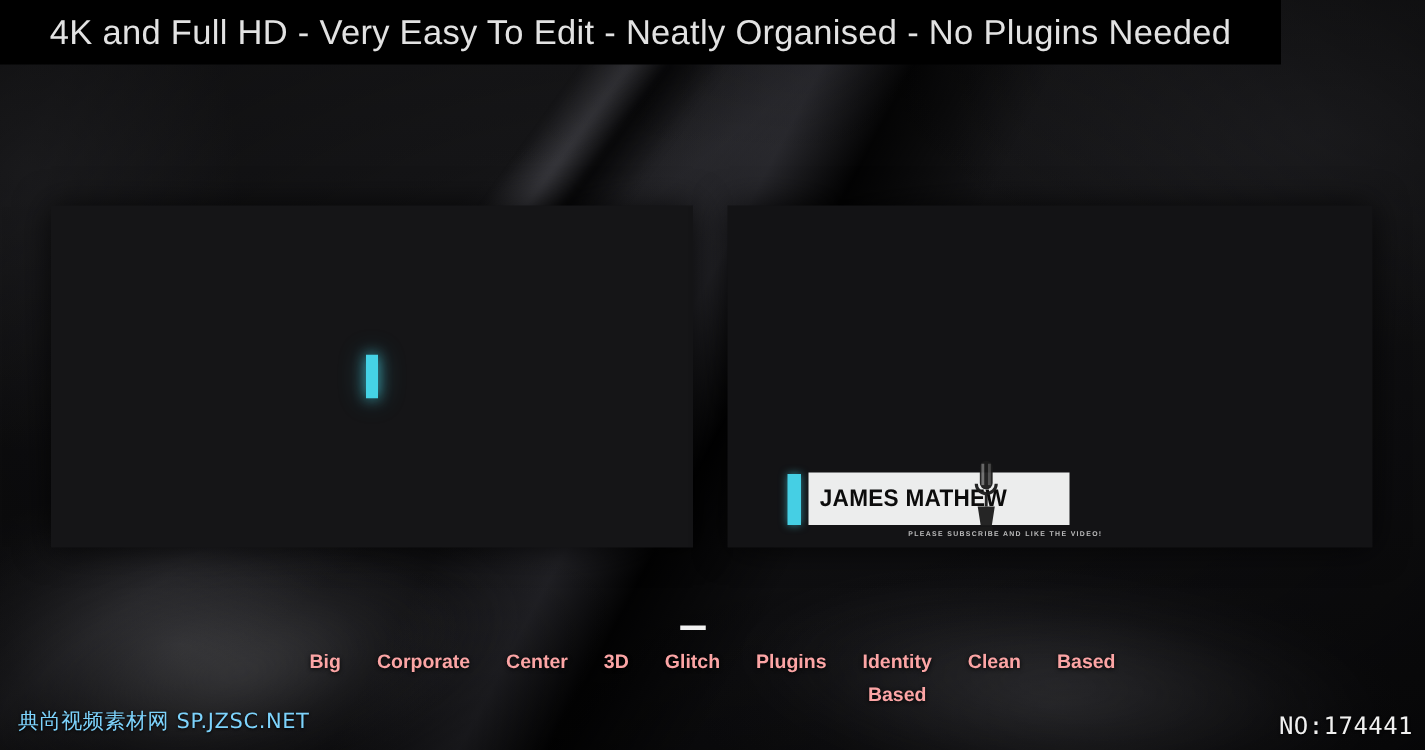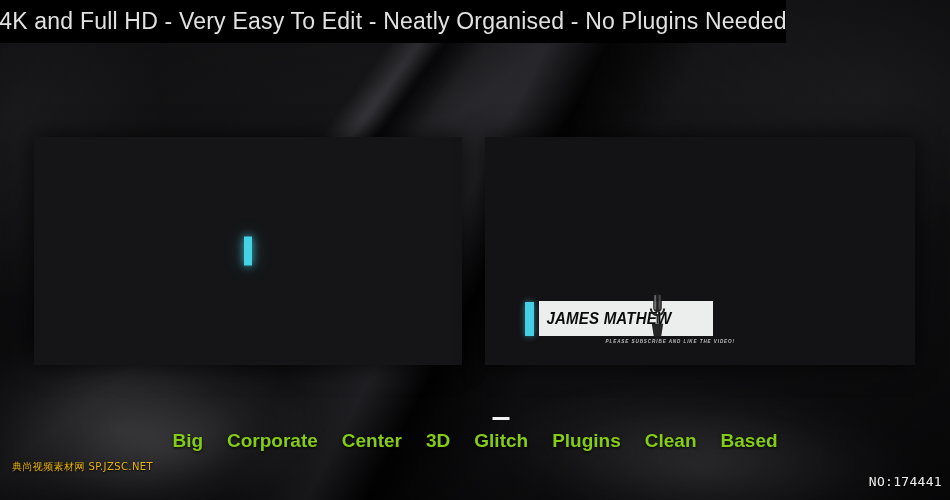--- a/index.html
+++ b/index.html
@@ -57,21 +57,21 @@
   #bg-vignette {
     position: absolute;
     inset: 0;
     background: radial-gradient(ellipse 78% 80% at 50% 48%, rgba(0,0,0,0) 35%, rgba(0,0,0,0.55) 100%);
   }
 
   
   #header-bar {
     position: absolute;
     left: 0; top: 0;
-    width: 786px; height: 43px;
+    width: 854px; height: 43px;
     background: #000;
     display: flex;
     align-items: center;
     justify-content: center;
   }
   #header-title {
     color: #e2e2e2;
     font-size: 23px;
     font-weight: 400;
     letter-spacing: 0.2px;
@@ -105,24 +105,23 @@
     width: 8px;
     height: 29px;
     background: #45d3e6;
     box-shadow: 0 0 9px rgba(69,211,230,0.75), 0 0 18px rgba(69,211,230,0.35);
   }
 
   
   #title-card {
     position: absolute;
     left: 40px;
-    top: 164px;
+    top: 178px;
     width: 212px;
     height: 36px;
-    font-style: italic;
   }
   #title-accent {
     position: absolute;
     left: 0; top: 1px;
     width: 9px; height: 34px;
     background: #45cfe4;
     box-shadow: 0 0 6px rgba(69,207,228,0.6);
   }
   #title-box {
     position: absolute;
@@ -168,22 +167,22 @@
     left: 0;
     top: 430px;
     width: 950px;
     display: flex;
     align-items: flex-start;
     justify-content: center;
     gap: 24px;
   }
   .category-item {
     position: relative;
-    color: #84cc16;
-    font-size: 19px;
+    color: #fca5a5;
+    font-size: 13px;
     font-weight: 700;
     text-align: center;
     line-height: 22px;
     white-space: pre-line;
     text-shadow: 0 1px 3px rgba(0,0,0,0.9);
   }
   .category-item.has-marker::before {
     content: "";
     position: absolute;
     left: 50%;
@@ -191,33 +190,33 @@
     transform: translateX(-50%);
     width: 17px;
     height: 3px;
     background: #f2f2f2;
   }
 
   
   #watermark-left {
     position: absolute;
     left: 12px;
-    top: 460px;
-    color: #eab308;
-    font-size: 10px;
+    top: 472px;
+    color: #7dd3fc;
+    font-size: 14px;
     letter-spacing: 0.4px;
     font-family: "DejaVu Sans", sans-serif;
     text-shadow: 0 1px 2px rgba(0,0,0,0.9);
   }
   #watermark-right {
     position: absolute;
     right: 8px;
     top: 474px;
     color: #f0f0f0;
-    font-size: 13px;
+    font-size: 16px;
     letter-spacing: 0.3px;
     font-family: "DejaVu Sans Mono", monospace;
     text-shadow: 0 1px 2px rgba(0,0,0,0.9);
   }
 </style>
 </head>
 <body>
 
 <div id="stage">
 
@@ -258,20 +257,22 @@
 
   </div>
 
   <div id="category-bar">
     <div class="category-item">Big</div>
     <div class="category-item">Corporate</div>
     <div class="category-item">Center</div>
     <div class="category-item">3D</div>
     <div class="category-item has-marker">Glitch</div>
     <div class="category-item">Plugins</div>
+    <div class="category-item">Identity
+Based</div>
     <div class="category-item">Clean</div>
     <div class="category-item">Based</div>
   </div>
 
   <div id="watermark-left">典尚视频素材网 SP.JZSC.NET</div>
   <div id="watermark-right">NO:174441</div>
 
 </div>
 
 </body></html>

